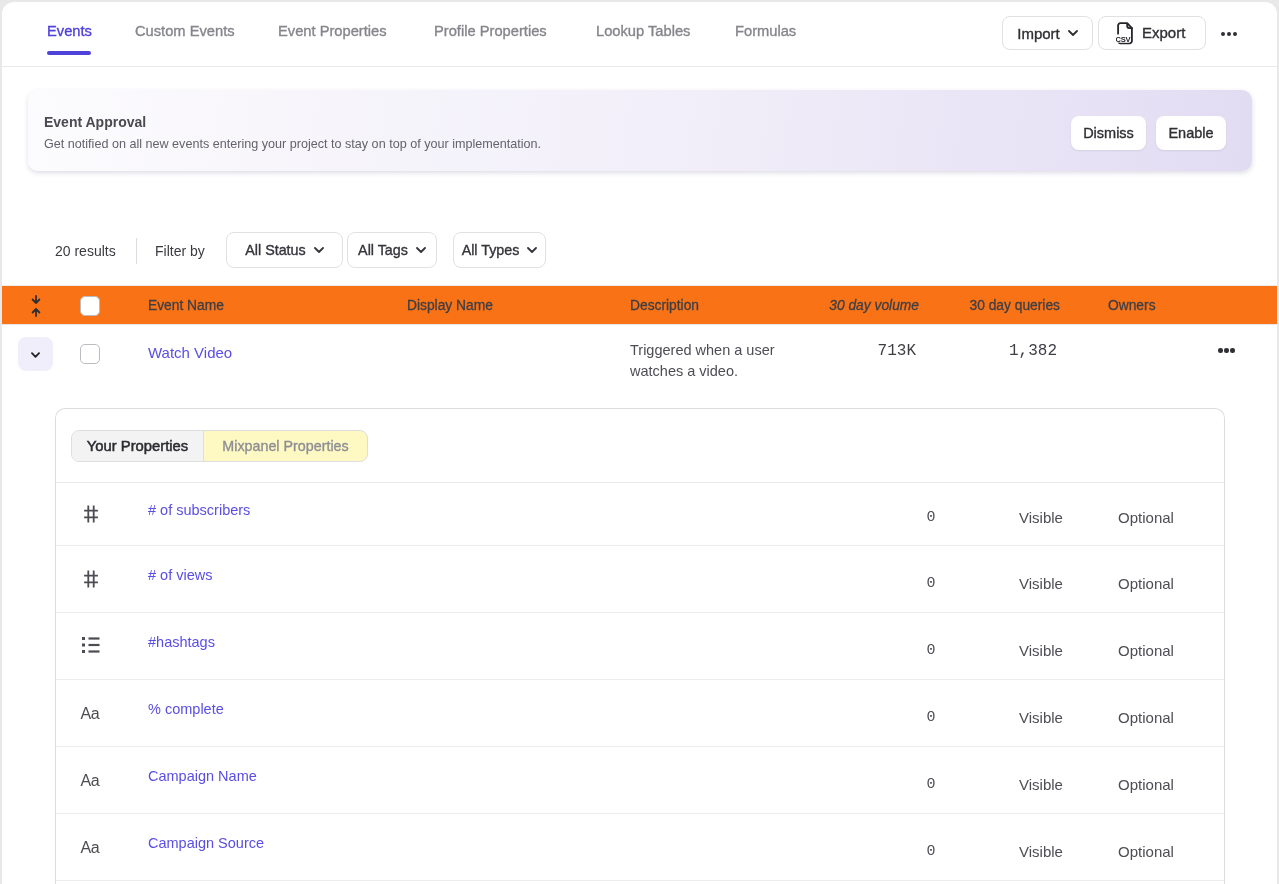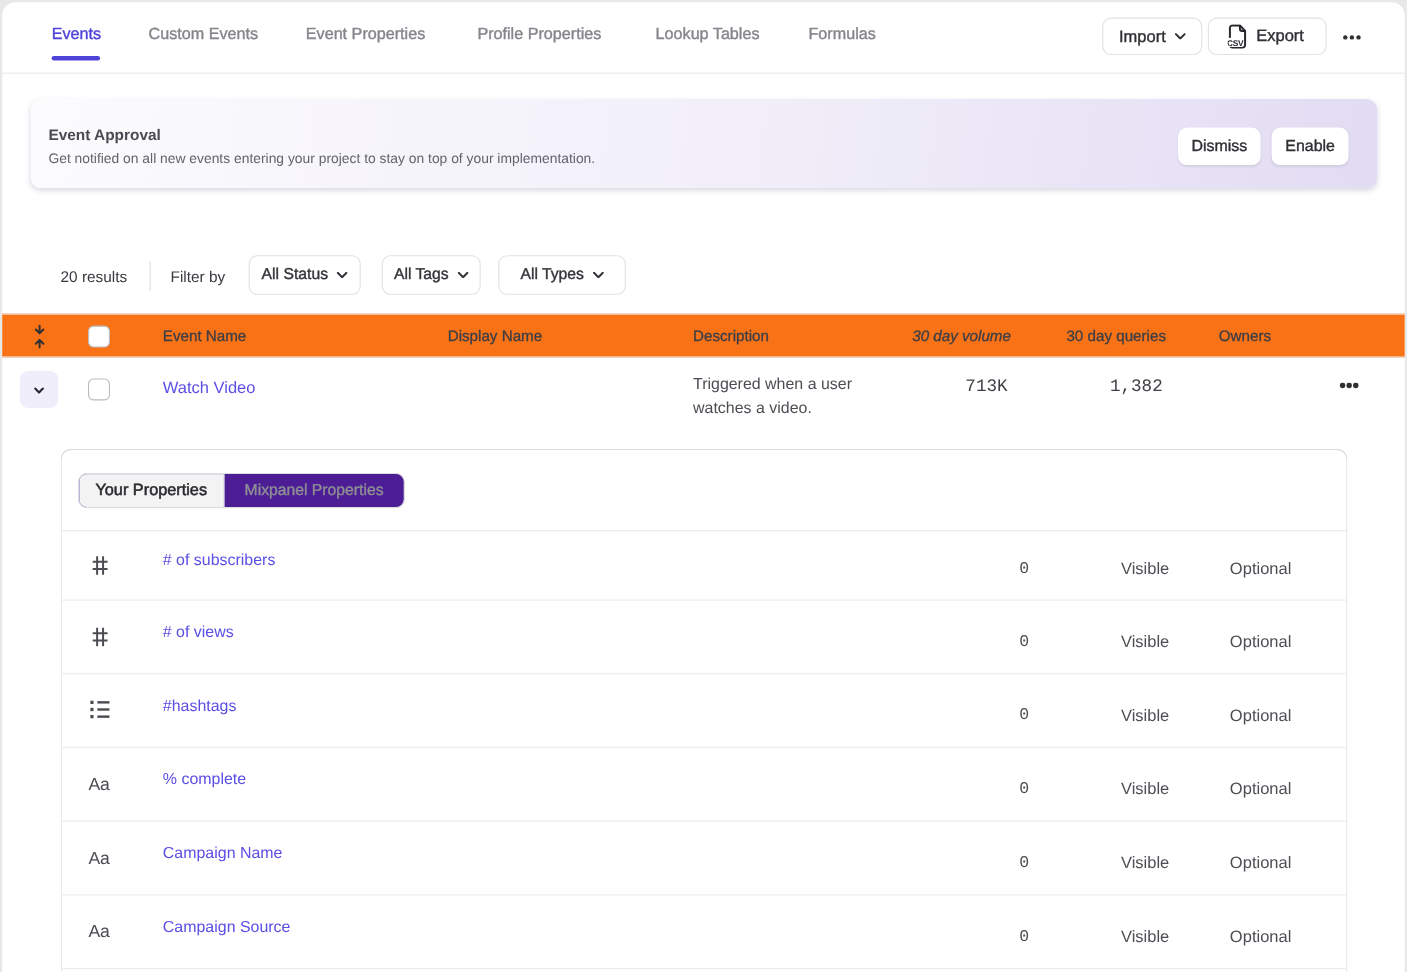--- a/index.html
+++ b/index.html
@@ -52,21 +52,21 @@
 .num { font-family:"Liberation Mono", monospace; font-size:16px; color:#3e3e45; }
 .vol { position:absolute; left:814px; top:340px; width:100px; text-align:right; }
 .qry { position:absolute; left:955px; top:340px; width:100px; text-align:right; }
 .rowdots { position:absolute; left:1216px; top:346px; }
 .rowdots i { width:4.5px; height:4.5px; }
 
 
 .panel { position:absolute; left:53px; top:406px; width:1170px; height:478px;
   border:1px solid #dcdcdf; border-bottom:none; border-radius:10px 10px 0 0; }
 .ptabs { position:absolute; left:15px; top:21px; height:31.5px; display:flex;
-  border:1px solid #dedee1; border-radius:8px; overflow:hidden; background:#4c1d95; }
+  border:1px solid #dedee1; border-radius:8px; overflow:hidden; background:#fef9c3; }
 .ptab { display:flex; align-items:center; justify-content:center; font-size:14.3px; font-weight:400; -webkit-text-stroke:0.35px; }
 .ptab.on { width:132px; background:#f3f3f4; color:#2b2b30; -webkit-text-stroke:0.5px; font-size:14.8px; border-right:1px solid #dedee1; }
 .ptab.off { width:163px; color:#8e8e95; }
 .ptabline { position:absolute; left:0; top:73px; width:100%; height:1px; background:#e9e9eb; }
 .prow { position:absolute; left:0; width:100%; border-bottom:1px solid #ececee; }
 .pic { position:absolute; left:21px; width:26px; text-align:center; color:#4c4c53; font-size:16px; font-weight:500; letter-spacing:-0.3px; }
 .pname { position:absolute; left:92px; font-size:14.5px; color:#5a4ee4; }
 .pzero { position:absolute; left:850px; width:50px; text-align:center; font-family:"Liberation Mono", monospace; font-size:15px; color:#4d4d54; }
 .pvis { position:absolute; left:935px; width:100px; text-align:center; font-size:15px; color:#4d4d54; }
 .popt { position:absolute; left:1042px; width:96px; text-align:center; font-size:15px; color:#4d4d54; }
@@ -107,31 +107,31 @@
   <div class="banner">
     <div class="bt">Event Approval</div>
     <div class="bd">Get notified on all new events entering your project to stay on top of your implementation.</div>
     <div class="bbtn" style="left:1043px; width:75px;">Dismiss</div>
     <div class="bbtn" style="left:1128px; width:70px;">Enable</div>
   </div>
 
   <div class="results">20 results</div>
   <div class="vsep"></div>
   <div class="filterby">Filter by</div>
-  <div class="drop" style="left:224px; width:102px;">All Status
+  <div class="drop" style="left:224px; width:117px;">All Status
     <svg width="10" height="6" viewBox="0 0 10 6">
         <path d="M1 1l4 4 4-4" fill="none" stroke="#34343a" stroke-width="1.8" stroke-linecap="round" stroke-linejoin="round"></path>
       </svg>
   </div>
   <div class="drop" style="left:345px; width:90px;">All Tags
     <svg width="10" height="6" viewBox="0 0 10 6">
         <path d="M1 1l4 4 4-4" fill="none" stroke="#34343a" stroke-width="1.8" stroke-linecap="round" stroke-linejoin="round"></path>
       </svg>
   </div>
-  <div class="drop" style="left:451px; width:116px;">All Types
+  <div class="drop" style="left:451px; width:93px;">All Types
     <svg width="10" height="6" viewBox="0 0 10 6">
         <path d="M1 1l4 4 4-4" fill="none" stroke="#34343a" stroke-width="1.8" stroke-linecap="round" stroke-linejoin="round"></path>
       </svg>
   </div>
 
   <div class="thead">
     <svg style="position:absolute; left:26px; top:9px;" width="16" height="22" viewBox="0 0 16 22">
       <path d="M8 1v6.5M4.6 4.5L8 8l3.4-3.5" fill="none" stroke="#2f2f34" stroke-width="1.8" stroke-linecap="round" stroke-linejoin="round"></path>
       <path d="M8 21v-6.5M4.6 17.5L8 14l3.4 3.5" fill="none" stroke="#2f2f34" stroke-width="1.8" stroke-linecap="round" stroke-linejoin="round"></path>
     </svg>

